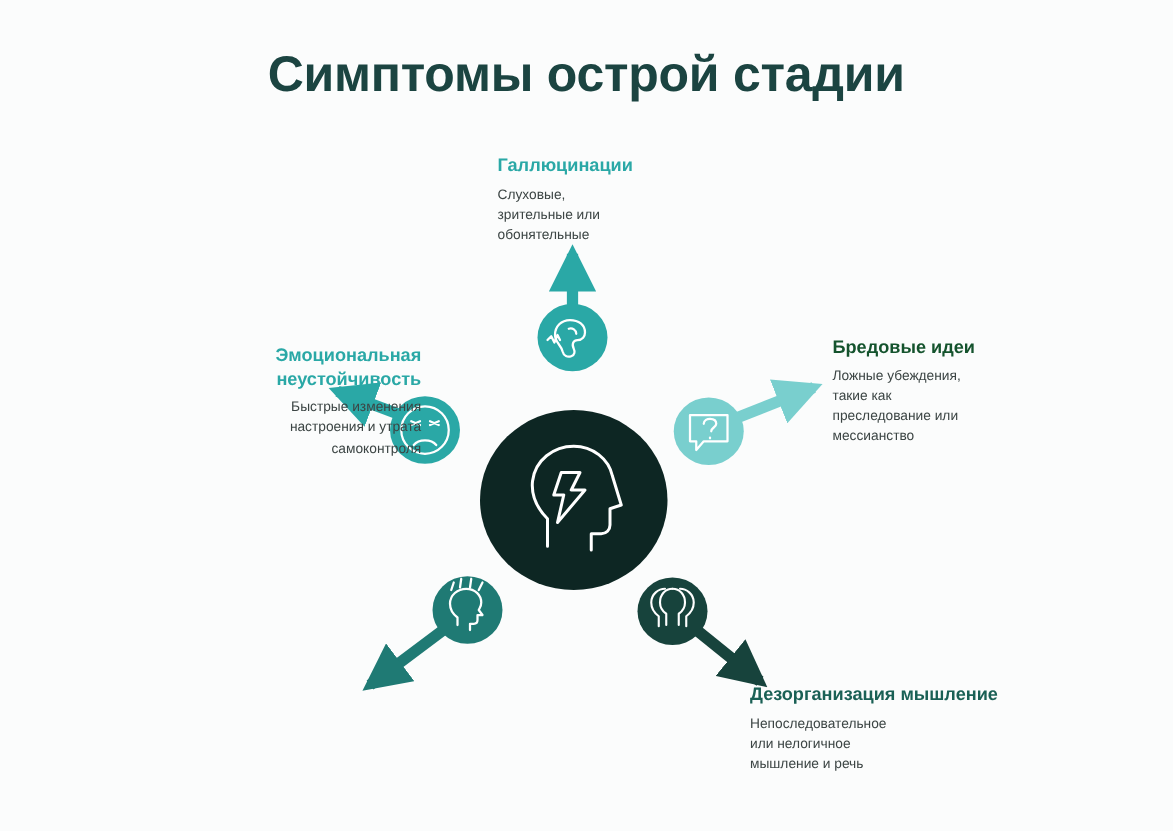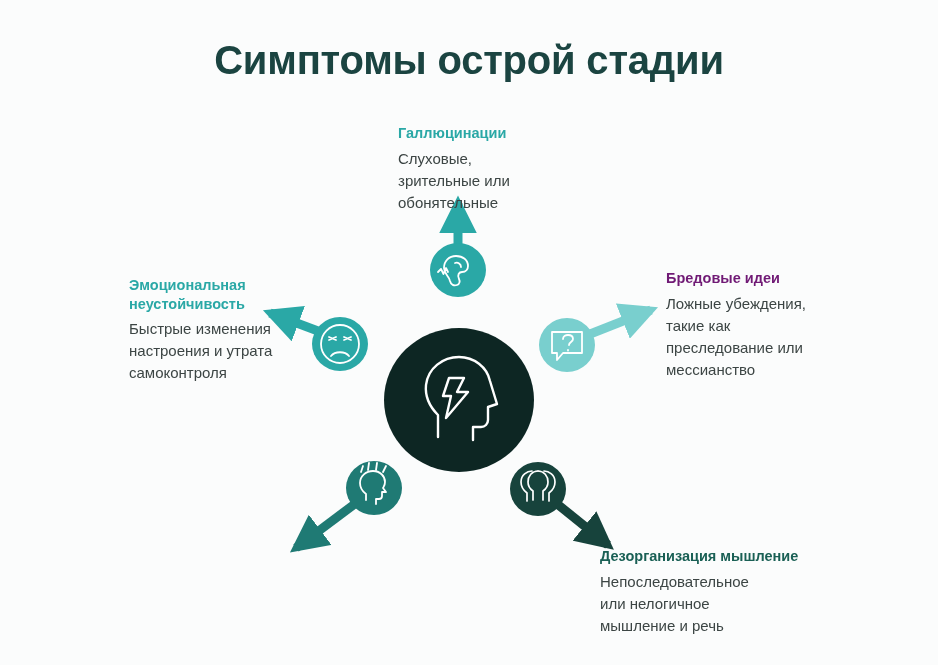--- a/index.html
+++ b/index.html
@@ -37,32 +37,32 @@
   .callout {
     position: absolute;
   }
   .callout .c-head {
     font-size: 14.5px;
     font-weight: bold;
     line-height: 1.28;
     margin-bottom: 5px;
   }
   .callout .c-body {
-    font-size: 15px;
+    font-size: 11px;
     font-weight: normal;
     line-height: 1.48;
     color: #3c4544;
     white-space: pre-line;
   }
   .head-teal      { color: #2aa8a6; }
-  .head-lightteal { color: #701a75; }
+  .head-lightteal { color: #14532d; }
   .head-darkgreen { color: #1a6055; }
 
   #callout-hallucinations { left: 398px; top: 124px; width: 190px; }
-  #callout-emotional      { left: 129px; top: 276px; width: 190px; text-align: left; }
+  #callout-emotional      { left: 147px; top: 276px; width: 190px; text-align: right; }
   #callout-delusions      { left: 666px; top: 269px; width: 200px; }
   #callout-behavioral     { left: 215px; top: 547px; width: 200px; }
   #callout-disorganized   { left: 600px; top: 547px; width: 210px; }
 
   
   #diagram {
     position: absolute;
     left: 0;
     top: 0;
     width: 938px;

